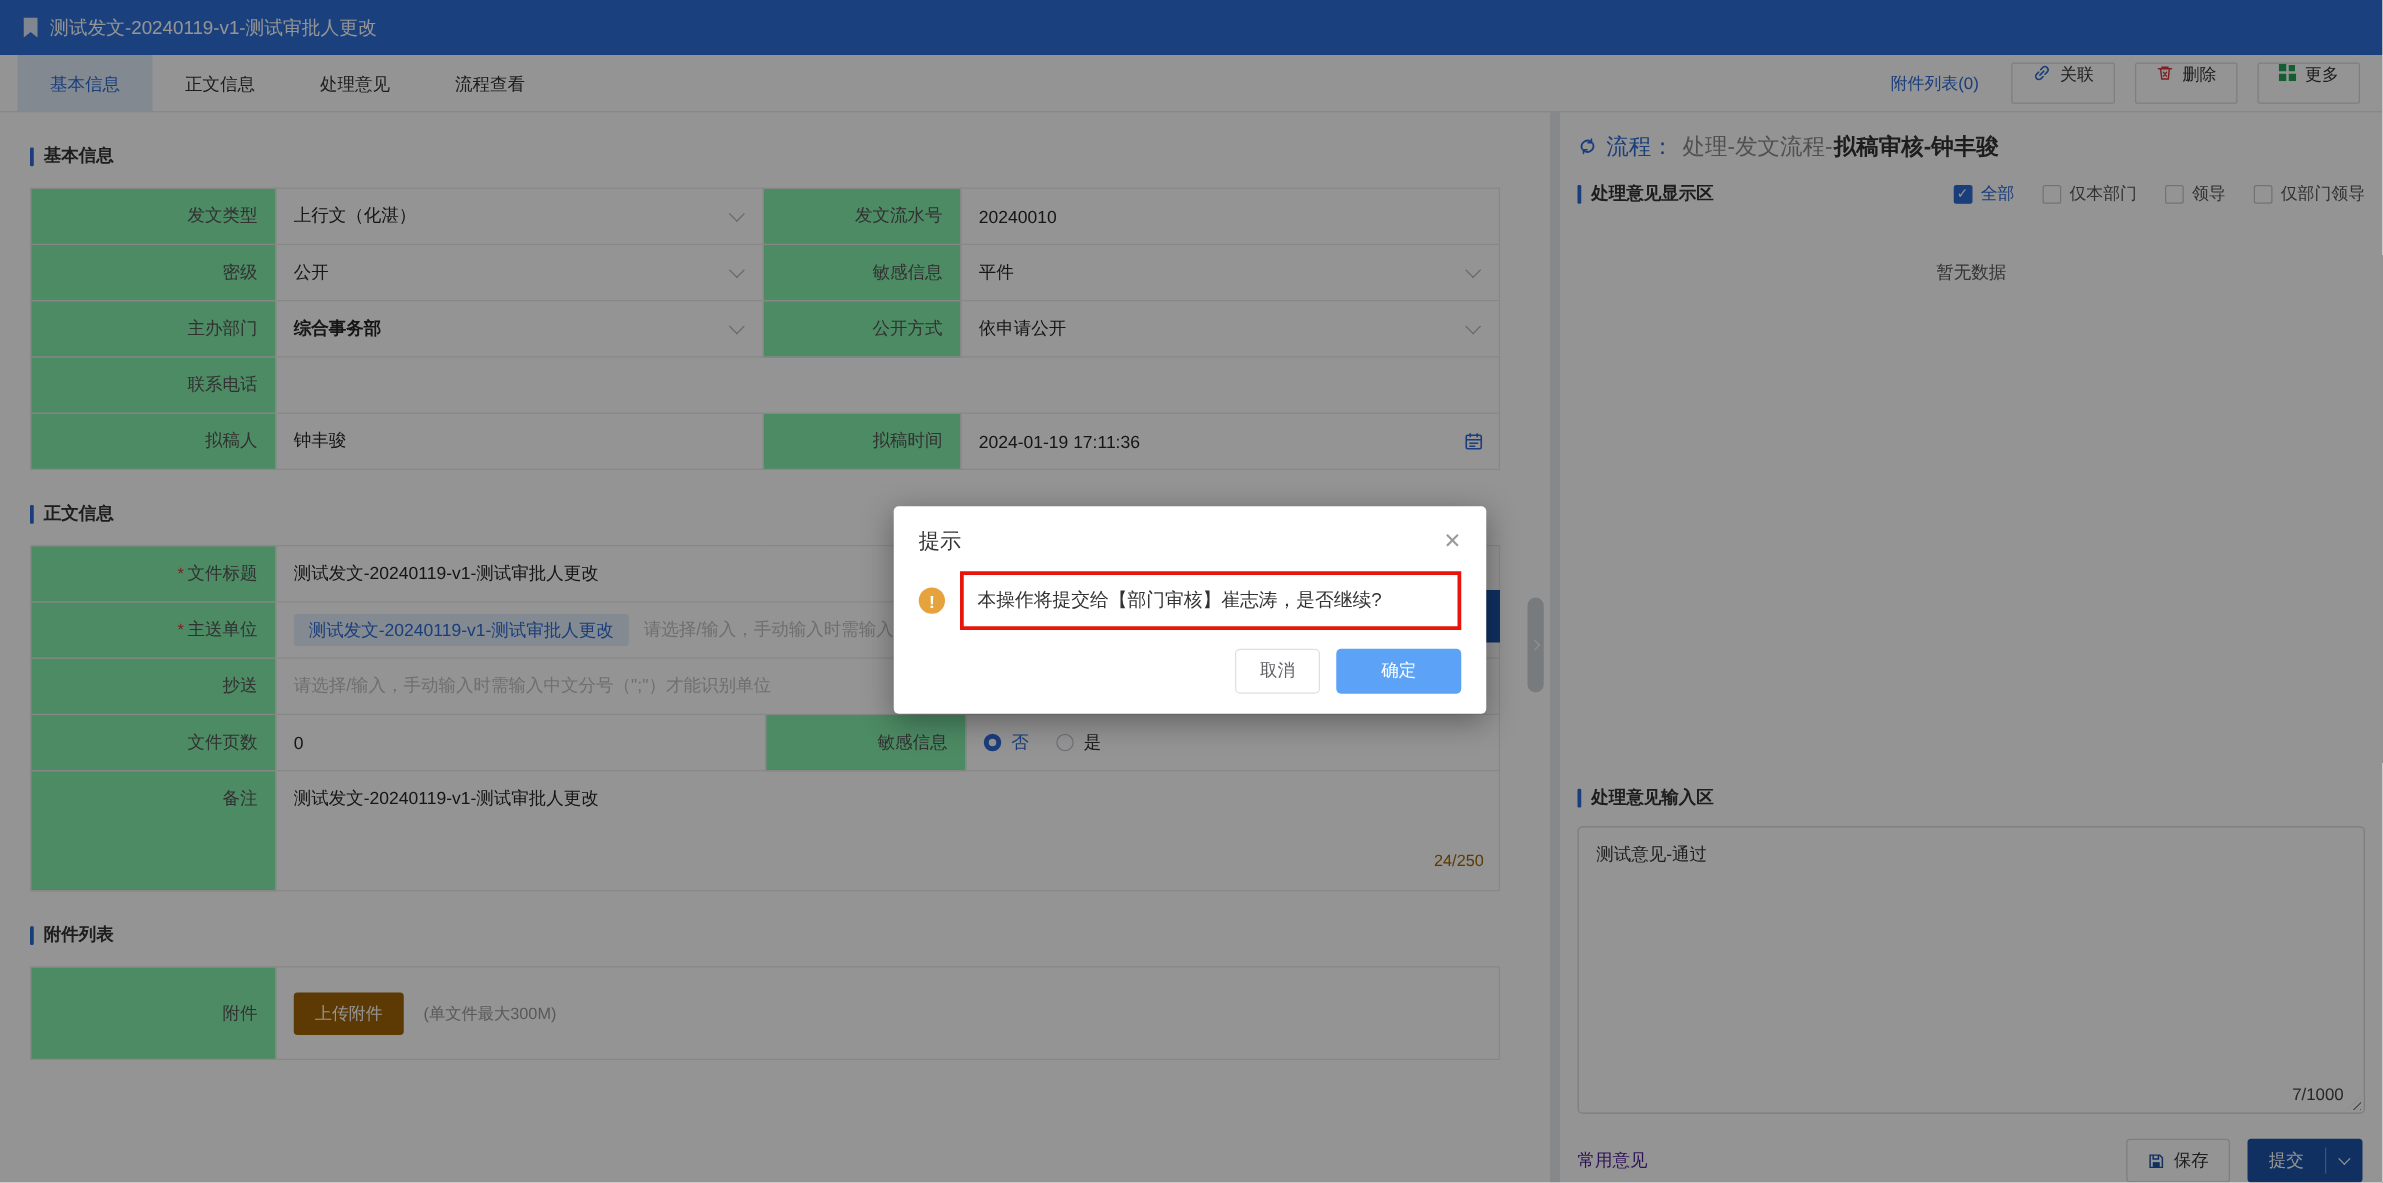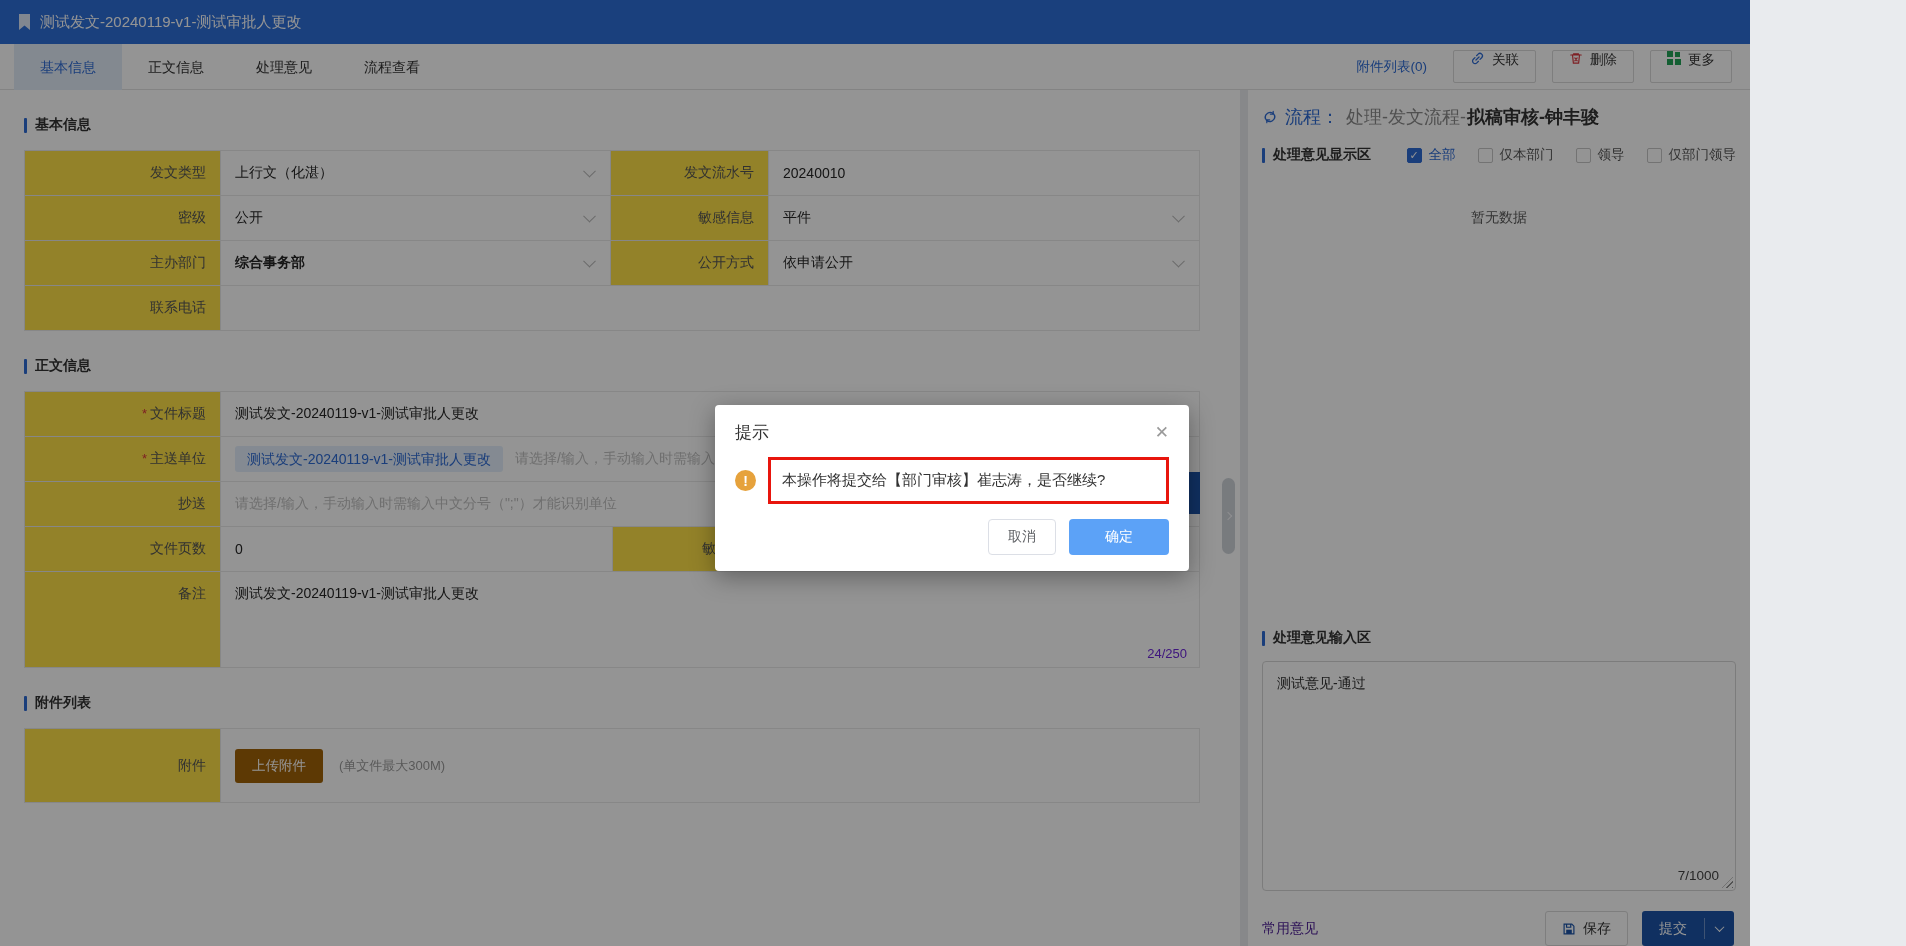--- a/index.html
+++ b/index.html
@@ -1,17 +1,17 @@
 <!DOCTYPE html>
 <html><head>
 <meta charset="utf-8">
 <style>
   * { box-sizing: border-box; margin: 0; padding: 0; }
   body { font-family: "Liberation Sans", sans-serif; background:#e9ebee; }
-  .app { position:relative; width:1750px; height:946px; background:#f0f2f5; overflow:hidden; }
+  .app { position:relative; width:1906px; height:946px; background:#f0f2f5; overflow:hidden; }
 
   
   .titlebar { height:44px; background:#2d6fd8; display:flex; align-items:center; padding:0 18px; gap:9px; }
   .titlebar .ttl { color:#fff; font-size:15px; }
 
   
   .tabbar { height:46px; background:#fff; border-bottom:1px solid #e2e2e2; display:flex; align-items:center; padding:0 18px 0 14px; }
   .tab { padding:0 26px; height:46px; line-height:46px; font-size:14px; color:#333; cursor:pointer; }
   .tab.active { background:#e2ecf9; color:#2e6bd4; }
   .tab-spacer { flex:1; }
@@ -22,36 +22,36 @@
   .content { display:flex; height:856px; position:relative; background:#e9ebee; }
   .main { width:1240px; background:#fff; padding:22px 24px 0; position:relative; }
   .side { flex:1; background:#fff; margin-left:8px; display:flex; flex-direction:column; position:relative; }
 
   .sec { display:flex; align-items:center; gap:8px; font-size:14px; font-weight:bold; color:#333; }
   .sec .bar { width:3px; height:15px; background:#2e6bd4; border-radius:1px; }
 
   
   table.ftable { border-collapse:collapse; table-layout:fixed; width:1176px; font-size:14px; }
   .ftable td { border:1px solid #e9e9e9; height:45px; padding:0 14px; color:#262626; }
-  .ftable td.lab { text-align:right; color:#555; background:#fde047; }
+  .ftable td.lab { text-align:right; color:#555; background:#86efac; }
   .ftable td.val { position:relative; }
   .req { color:#d9363e; margin-right:3px; font-size:13px; }
   .bold { font-weight:bold; }
   .chev { position:absolute; right:16px; top:50%; width:9px; height:9px; border-right:1.5px solid #b9b9b9; border-bottom:1.5px solid #b9b9b9; transform:translateY(-70%) rotate(45deg); }
   .ph { color:#bfbfbf; }
   .tag { display:inline-block; background:#e3eefb; color:#2e6bd4; padding:6px 12px; border-radius:3px; font-size:14px; line-height:1; }
   .inline-ph { color:#bfbfbf; margin-left:12px; white-space:nowrap; }
   .cell-flex { display:flex; align-items:center; overflow:hidden; white-space:nowrap; }
   .icon-right { position:absolute; right:12px; top:50%; transform:translateY(-50%); display:flex; }
   .radio { width:14px; height:14px; border-radius:50%; border:1px solid #c0c4cc; display:inline-block; background:#fff; }
   .radio.on { border:4px solid #2e6bd4; }
   .radio-row { display:flex; align-items:center; gap:8px; }
   .radio-lbl { color:#333; } .radio-lbl.on { color:#2e6bd4; }
   .remark-cell { vertical-align:top; padding-top:13px !important; height:96px !important; }
-  .counter { position:absolute; right:12px; bottom:6px; color:#6d28d9; font-size:13px; }
+  .counter { position:absolute; right:12px; bottom:16px; color:#a16207; font-size:13px; }
   .upload-btn { display:inline-block; background:#a16207; color:#fff; padding:8px 17px; border-radius:3px; font-size:13.5px; cursor:pointer; }
   .hint { color:#9a9a9a; font-size:13px; margin-left:12px; }
   .hidden-navy { position:absolute; left:1146px; top:382px; width:54px; height:42px; background:#1c54a8; }
 
   
   .collapse-pill { position:absolute; left:1222px; top:388px; width:13px; height:76px; background:#cfd4da; border-radius:7px; display:flex; align-items:center; justify-content:center; cursor:pointer; z-index:4; }
   .collapse-pill .c { width:6px; height:6px; border-right:1.5px solid #f5f6f8; border-bottom:1.5px solid #f5f6f8; transform:rotate(-45deg); margin-left:-2px; }
 
   
   .flowrow { display:flex; align-items:center; gap:7px; padding:15px 14px 9px; font-size:18px; }
@@ -180,20 +180,34 @@
         <tr>
           <td class="lab">主办部门</td>
           <td class="val"><span class="bold">综合事务部</span><span class="chev"></span></td>
           <td class="lab">公开方式</td>
           <td class="val"><span>依申请公开</span><span class="chev"></span></td>
         </tr>
         <tr>
           <td class="lab">联系电话</td>
           <td class="val" colspan="3"><span></span></td>
         </tr>
+        <tr>
+          <td class="lab">拟稿人</td>
+          <td class="val"><span>钟丰骏</span></td>
+          <td class="lab">拟稿时间</td>
+          <td class="val"><span>2024-01-19 17:11:36</span>
+            <span class="icon-right">
+              <svg width="16" height="16" viewBox="0 0 20 20" fill="none" stroke="#2e6bd4" stroke-width="1.6">
+                    <rect x="2.5" y="4" width="15" height="13.5" rx="1.5"></rect>
+                    <path d="M2.5 8.5h15M6.5 2v4M13.5 2v4"></path>
+                    <path d="M5.5 12h9M5.5 15h6" stroke-width="1.3"></path>
+                  </svg>
+            </span>
+          </td>
+        </tr>
       </tbody>
         </table>
 
       <div class="sec" style="margin:26px 0 16px;">
         <span class="bar"></span>
         <span>正文信息</span>
       </div>
 
       <table class="ftable">
         <colgroup>

